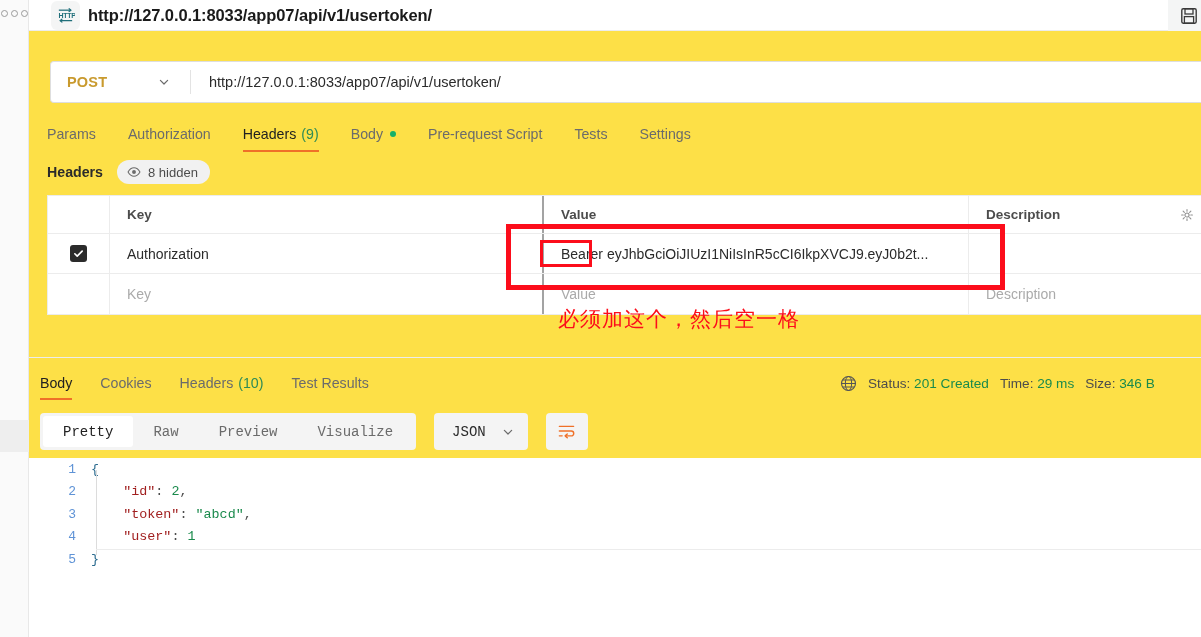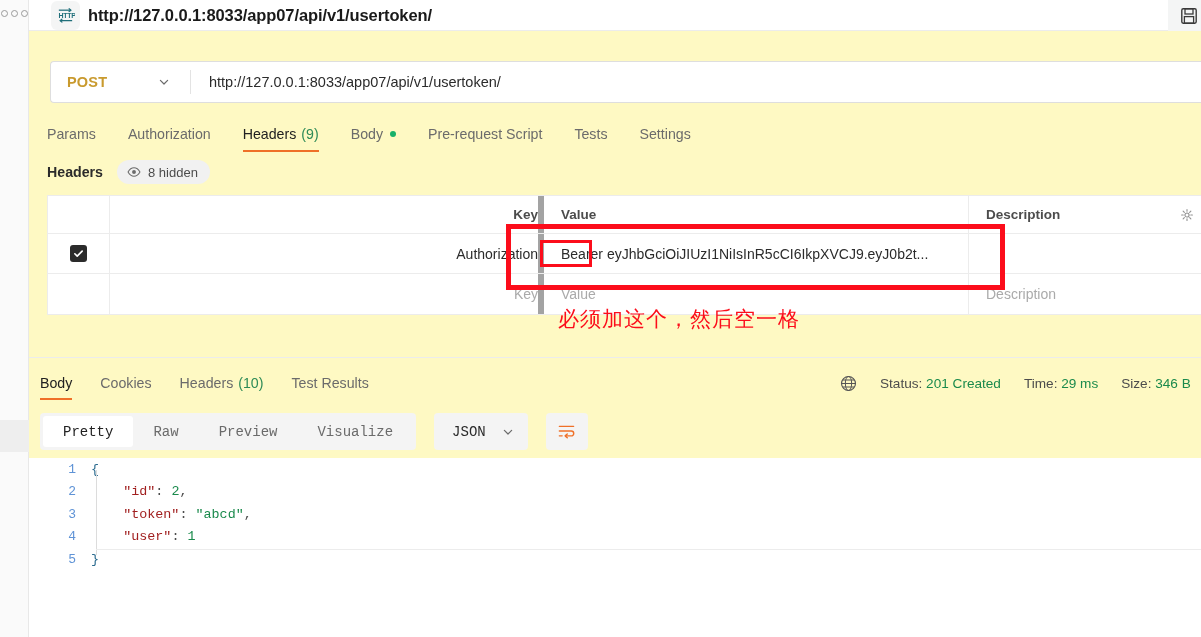--- a/index.html
+++ b/index.html
@@ -7,21 +7,21 @@
     margin: 0; padding: 0;
     width: 1201px; height: 637px;
     overflow: hidden;
     background: #ffffff;
     font-family: "Liberation Sans", sans-serif;
     -webkit-font-smoothing: antialiased;
   }
   #app {
     position: relative;
     width: 1201px; height: 637px;
-    background: #fef9c3;
+    background: #fde047;
   }
 
   
   .sidebar-sliver {
     position: absolute; left: 0; top: 0;
     width: 29px; height: 637px;
     background: #fafafa;
     border-right: 1px solid #e8e8e8;
   }
   .sliver-dots {
@@ -184,21 +184,21 @@
     background: #ffffff;
   }
   .htrow {
     display: flex;
     height: 40px;
     border-bottom: 1px solid #ececec;
   }
   .htrow:last-child { border-bottom: none; }
   .htrow.head { height: 38px; }
   .c-check { width: 62px; display: flex; align-items: center; justify-content: center; border-right: 1px solid #ececec; }
-  .c-key   { width: 434px; display: flex; align-items: center; padding-left: 17px; border-right: 6px solid #a3a3a3; justify-content: flex-end; }
+  .c-key   { width: 434px; display: flex; align-items: center; padding-left: 17px; border-right: 2px solid #a3a3a3; }
   .c-val   { width: 425px; display: flex; align-items: center; padding-left: 17px; border-right: 1px solid #ececec; }
   .c-desc  { flex: 1;      display: flex; align-items: center; padding-left: 17px; position: relative; }
   .hcell-head {
     font-size: 13.5px;
     font-weight: bold;
     color: #4c4c4c;
   }
   .hcell-text { font-size: 14px; color: #2b2b2b; white-space: nowrap; overflow: hidden; }
   .hcell-ph   { font-size: 14px; color: #aaaaaa; }
   .chk {
@@ -265,21 +265,21 @@
   .resp-tab .count { color: #2e8b57; margin-left: 5px; }
   .resp-tab .underline {
     position: absolute; left: 0; right: 0; bottom: -2px;
     height: 2px;
     background: #ef7028;
   }
   .resp-meta {
     position: absolute; left: 840px; top: 368px;
     height: 30px;
     display: flex; align-items: center;
-    gap: 23px;
+    gap: 11px;
     font-size: 13.6px;
     color: #4c4c4c;
     white-space: nowrap;
   }
   .resp-meta .val { color: #1a8a4c; }
   .globe-ic { width: 17px; height: 17px; display: block; }
 
   
   .view-toolbar {
     position: absolute; left: 40px; top: 413px;

